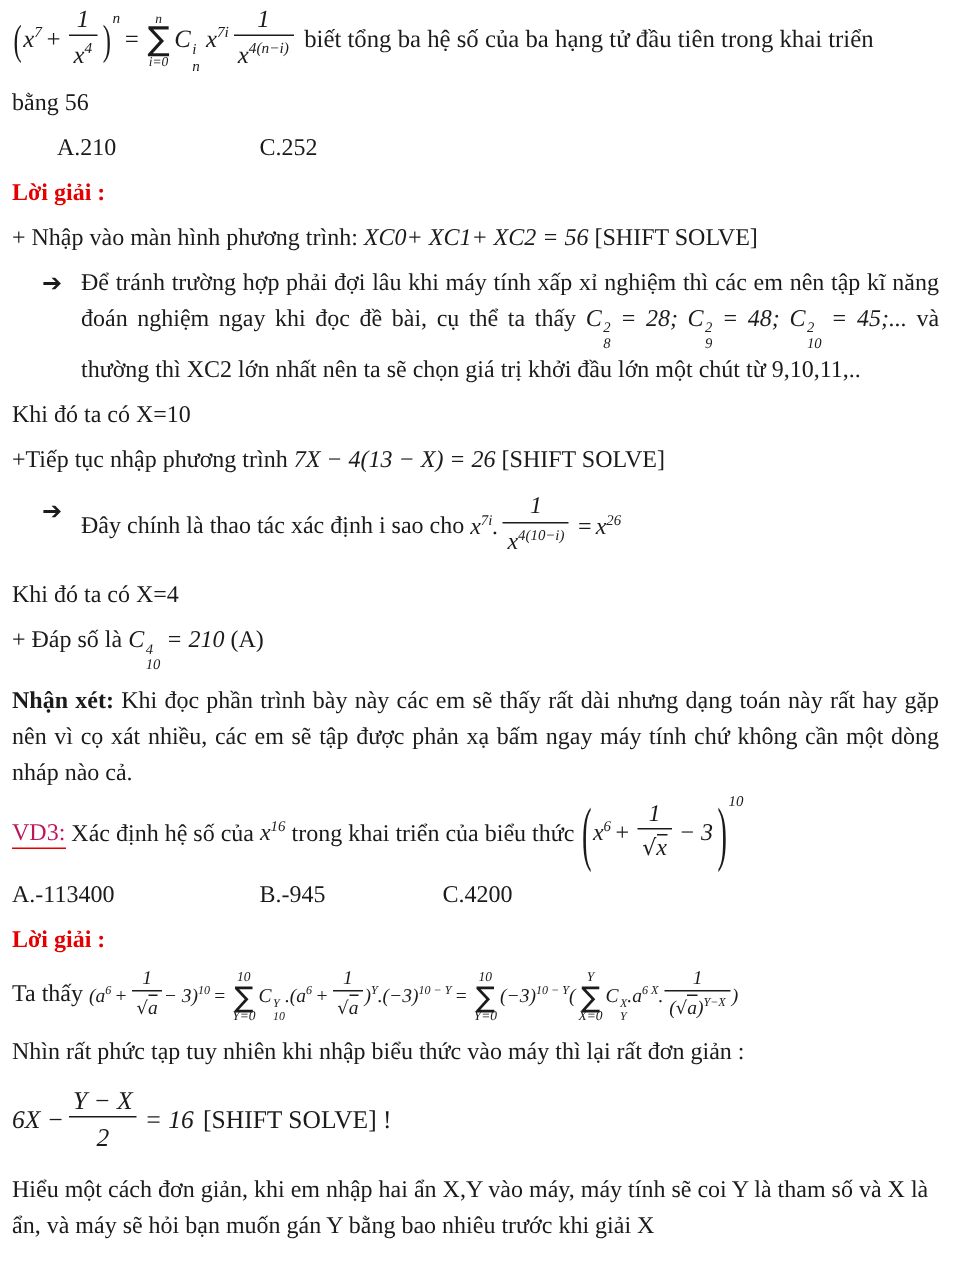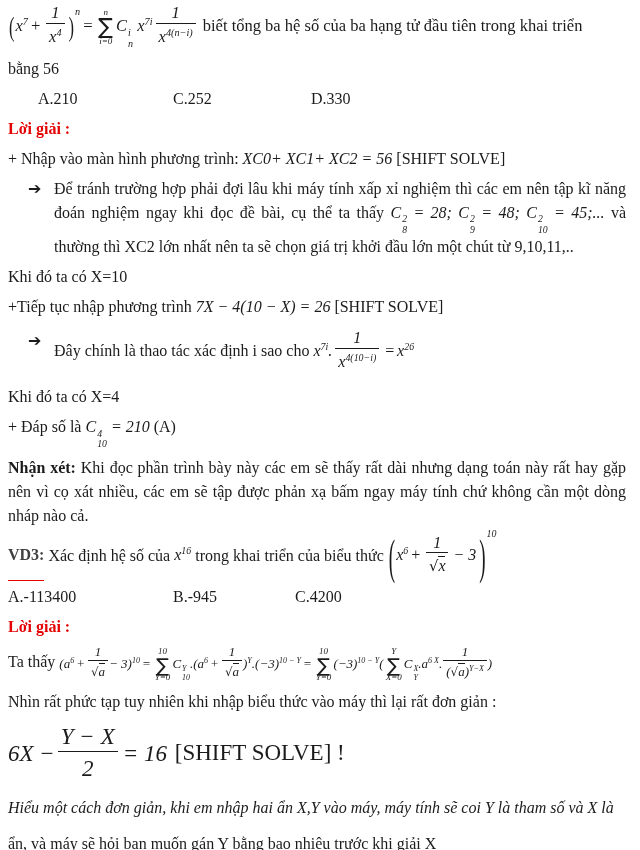--- a/index.html
+++ b/index.html
@@ -25,35 +25,35 @@
   .cnk{display:inline-block;white-space:nowrap;}
   .stk{display:inline-flex;flex-direction:column;font-size:61%;line-height:1.08;vertical-align:-0.45em;text-align:left;margin-left:1px;font-style:italic;}
   .rad{font-style:normal;font-family:"DejaVu Sans",sans-serif;font-size:92%;}
   .rdd{border-top:1px solid currentColor;}
   .bigp{display:inline-block;transform:scaleY(1.7);font-style:normal;padding:0 1px;vertical-align:-2px;}
   .bigp2{display:inline-block;transform:scaleY(2.5);font-style:normal;font-size:19px;padding:0 1px;vertical-align:-4px;}
   .hi{position:relative;top:-10px;}
   .hi2{position:relative;top:-17px;}
   
   .red-bold{color:#e40000;font-weight:bold;font-size:16px;}
-  .red-ul{color:#404040;font-weight:bold;border-bottom:1.6px solid #e40000;padding-bottom:17px;}
+  .red-ul{color:#be185d;font-weight:normal;border-bottom:1.6px solid #e40000;padding-bottom:1px;}
   .opts{display:grid;}
   .opts1{grid-template-columns:135px 138px 112px auto;margin-left:30px;}
   .opts2{grid-template-columns:165px 122px 114px auto;}
   .arrowp{position:relative;padding-left:46px;}
   .arrow{position:absolute;left:20px;top:0;font-style:normal;font-weight:bold;font-family:"DejaVu Sans",sans-serif;}
   .remark{}
   .remark .rl{font-weight:bold;}
   .f-top{font-size:16.5px;}
   .f-top .intro{white-space:normal;}
   .longf{font-size:13px;}
   .longf .frac{margin:0 1px;}
   .longf .sum{margin:0 2px;}
   .longf .sum .sg{font-size:19px;}
-  .calcrow{font-size:23px;}
+  .calcrow{font-size:17px;}
   .tallrow{margin-top:10px;margin-bottom:10px;}
   .vd3row .math{font-size:16px;}
 </style>
 </head>
 <body>
 
 <div class="row f-top">
   <span class="math"><span class="bigp">(</span><span>x</span><sup>7</sup><span class="mo">+</span><span class="frac"><span class="fn">1</span><span class="fd"><span>x</span><sup>4</sup></span></span><span class="bigp">)</span><sup class="hi">n</sup><span class="mo">=</span><span class="sum">
         <span class="lim">n</span>
         <span class="sg">∑</span>
@@ -62,21 +62,20 @@
           <span>i</span>
           <span>n</span>
         </span></span> <span>x</span><sup>7i</sup><span class="frac"><span class="fn">1</span><span class="fd"><span>x</span><sup>4(n−i)</sup></span></span></span>
   <span class="intro">biết tổng ba hệ số của ba hạng tử đầu tiên trong khai triển</span>
 </div>
 <div class="row">bằng 56</div>
 
 <div class="row opts opts1">
   <span>A.210</span>
   <span>C.252</span>
-  <span>D.330</span>
 </div>
 
 <div class="row red-bold">Lời giải :</div>
 
 <div class="row">
   <span>+ Nhập vào màn hình phương trình:</span>
   <span class="math">XC0+ XC1+ XC2 = 56</span>
   <span>[SHIFT SOLVE]</span>
 </div>
 
@@ -95,21 +94,21 @@
           <span>2</span>
           <span>10</span>
         </span></span> <span>= 45;...</span></span>
   <span>và thường thì XC2 lớn nhất nên ta sẽ chọn giá trị khởi đầu lớn một chút từ 9,10,11,..</span>
 </div>
 
 <div class="row">Khi đó ta có X=10</div>
 
 <div class="row">
   <span>+Tiếp tục nhập phương trình</span>
-  <span class="math">7X − 4(10 − X) = 26</span>
+  <span class="math">7X − 4(13 − X) = 26</span>
   <span>[SHIFT SOLVE]</span>
 </div>
 
 <div class="row arrowp tallrow">
   <span class="arrow">➔</span>
   <span>Đây chính là thao tác xác định i sao cho</span>
   <span class="math"><span>x</span><sup>7i</sup><span>.</span><span class="frac"><span class="fn">1</span><span class="fd"><span>x</span><sup>4(10−i)</sup></span></span><span class="mo">=</span><span>x</span><sup>26</sup></span>
 </div>
 
 <div class="row">Khi đó ta có X=4</div>
@@ -168,14 +167,14 @@
 </div>
 
 <div class="row">Nhìn rất phức tạp tuy nhiên khi nhập biểu thức vào máy thì lại rất đơn giản :</div>
 
 <div class="row calcrow tallrow">
   <span class="math"><span>6X −</span><span class="frac"><span class="fn">Y − X</span><span class="fd">2</span></span><span class="mo">= 16</span></span>
   <span>[SHIFT SOLVE]</span>
   <span>!</span>
 </div>
 
-<div class="row just" style="margin-bottom:12px;font-style:italic;">Hiểu một cách đơn giản, khi em nhập hai ẩn X,Y vào máy, máy tính sẽ coi Y là tham số và X là</div>
+<div class="row just" style="margin-bottom:0;">Hiểu một cách đơn giản, khi em nhập hai ẩn X,Y vào máy, máy tính sẽ coi Y là tham số và X là</div>
 <div class="row">ẩn, và máy sẽ hỏi bạn muốn gán Y bằng bao nhiêu trước khi  giải X</div>
 
 </body></html>

